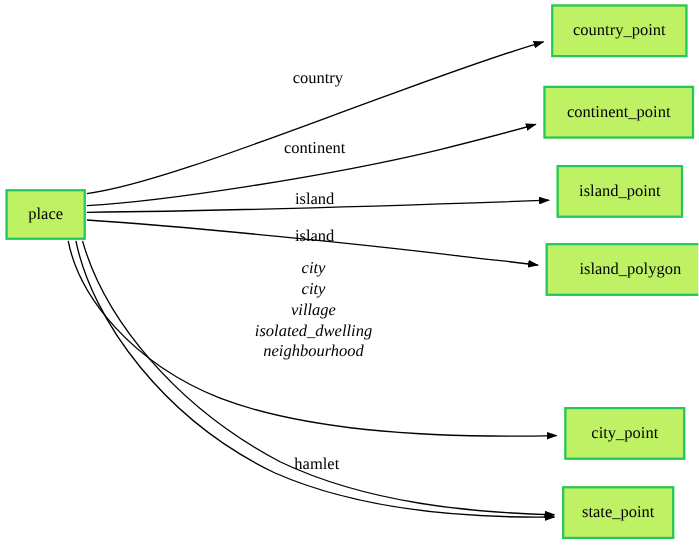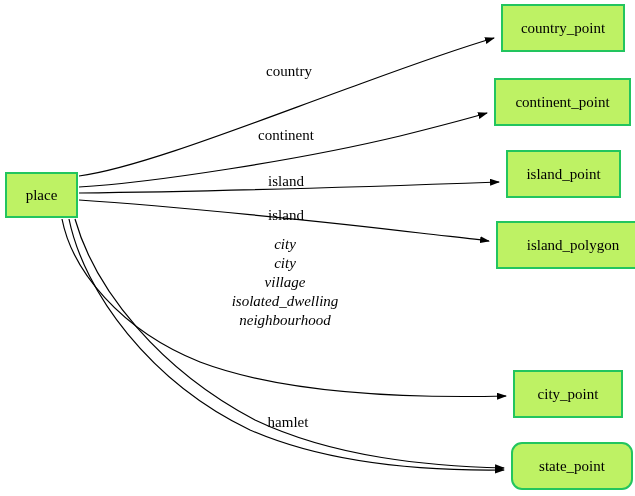--- a/index.html
+++ b/index.html
@@ -90,21 +90,21 @@
       </div>
       <div class="node-box" style="left: 506px; top: 150px; width: 115px; height: 48px;">
         <span>island_point</span>
       </div>
       <div class="node-box" style="left: 496px; top: 221px; width: 154px; height: 48px;">
         <span>island_polygon</span>
       </div>
       <div class="node-box" style="left: 513px; top: 370px; width: 110px; height: 48px;">
         <span>city_point</span>
       </div>
-      <div class="node-box" style="left: 511px; top: 442px; width: 122px; height: 48px; border-radius: 11px;">
+      <div class="node-box" style="left: 511px; top: 442px; width: 102px; height: 48px;">
         <span>state_point</span>
       </div>
     </div>
   <div id="labels-layer">
       <div class="edge-label" style="left: 289px; top: 62px;">
         <span>country</span>
       </div>
       <div class="edge-label" style="left: 286px; top: 126px;">
         <span>continent</span>
       </div>

